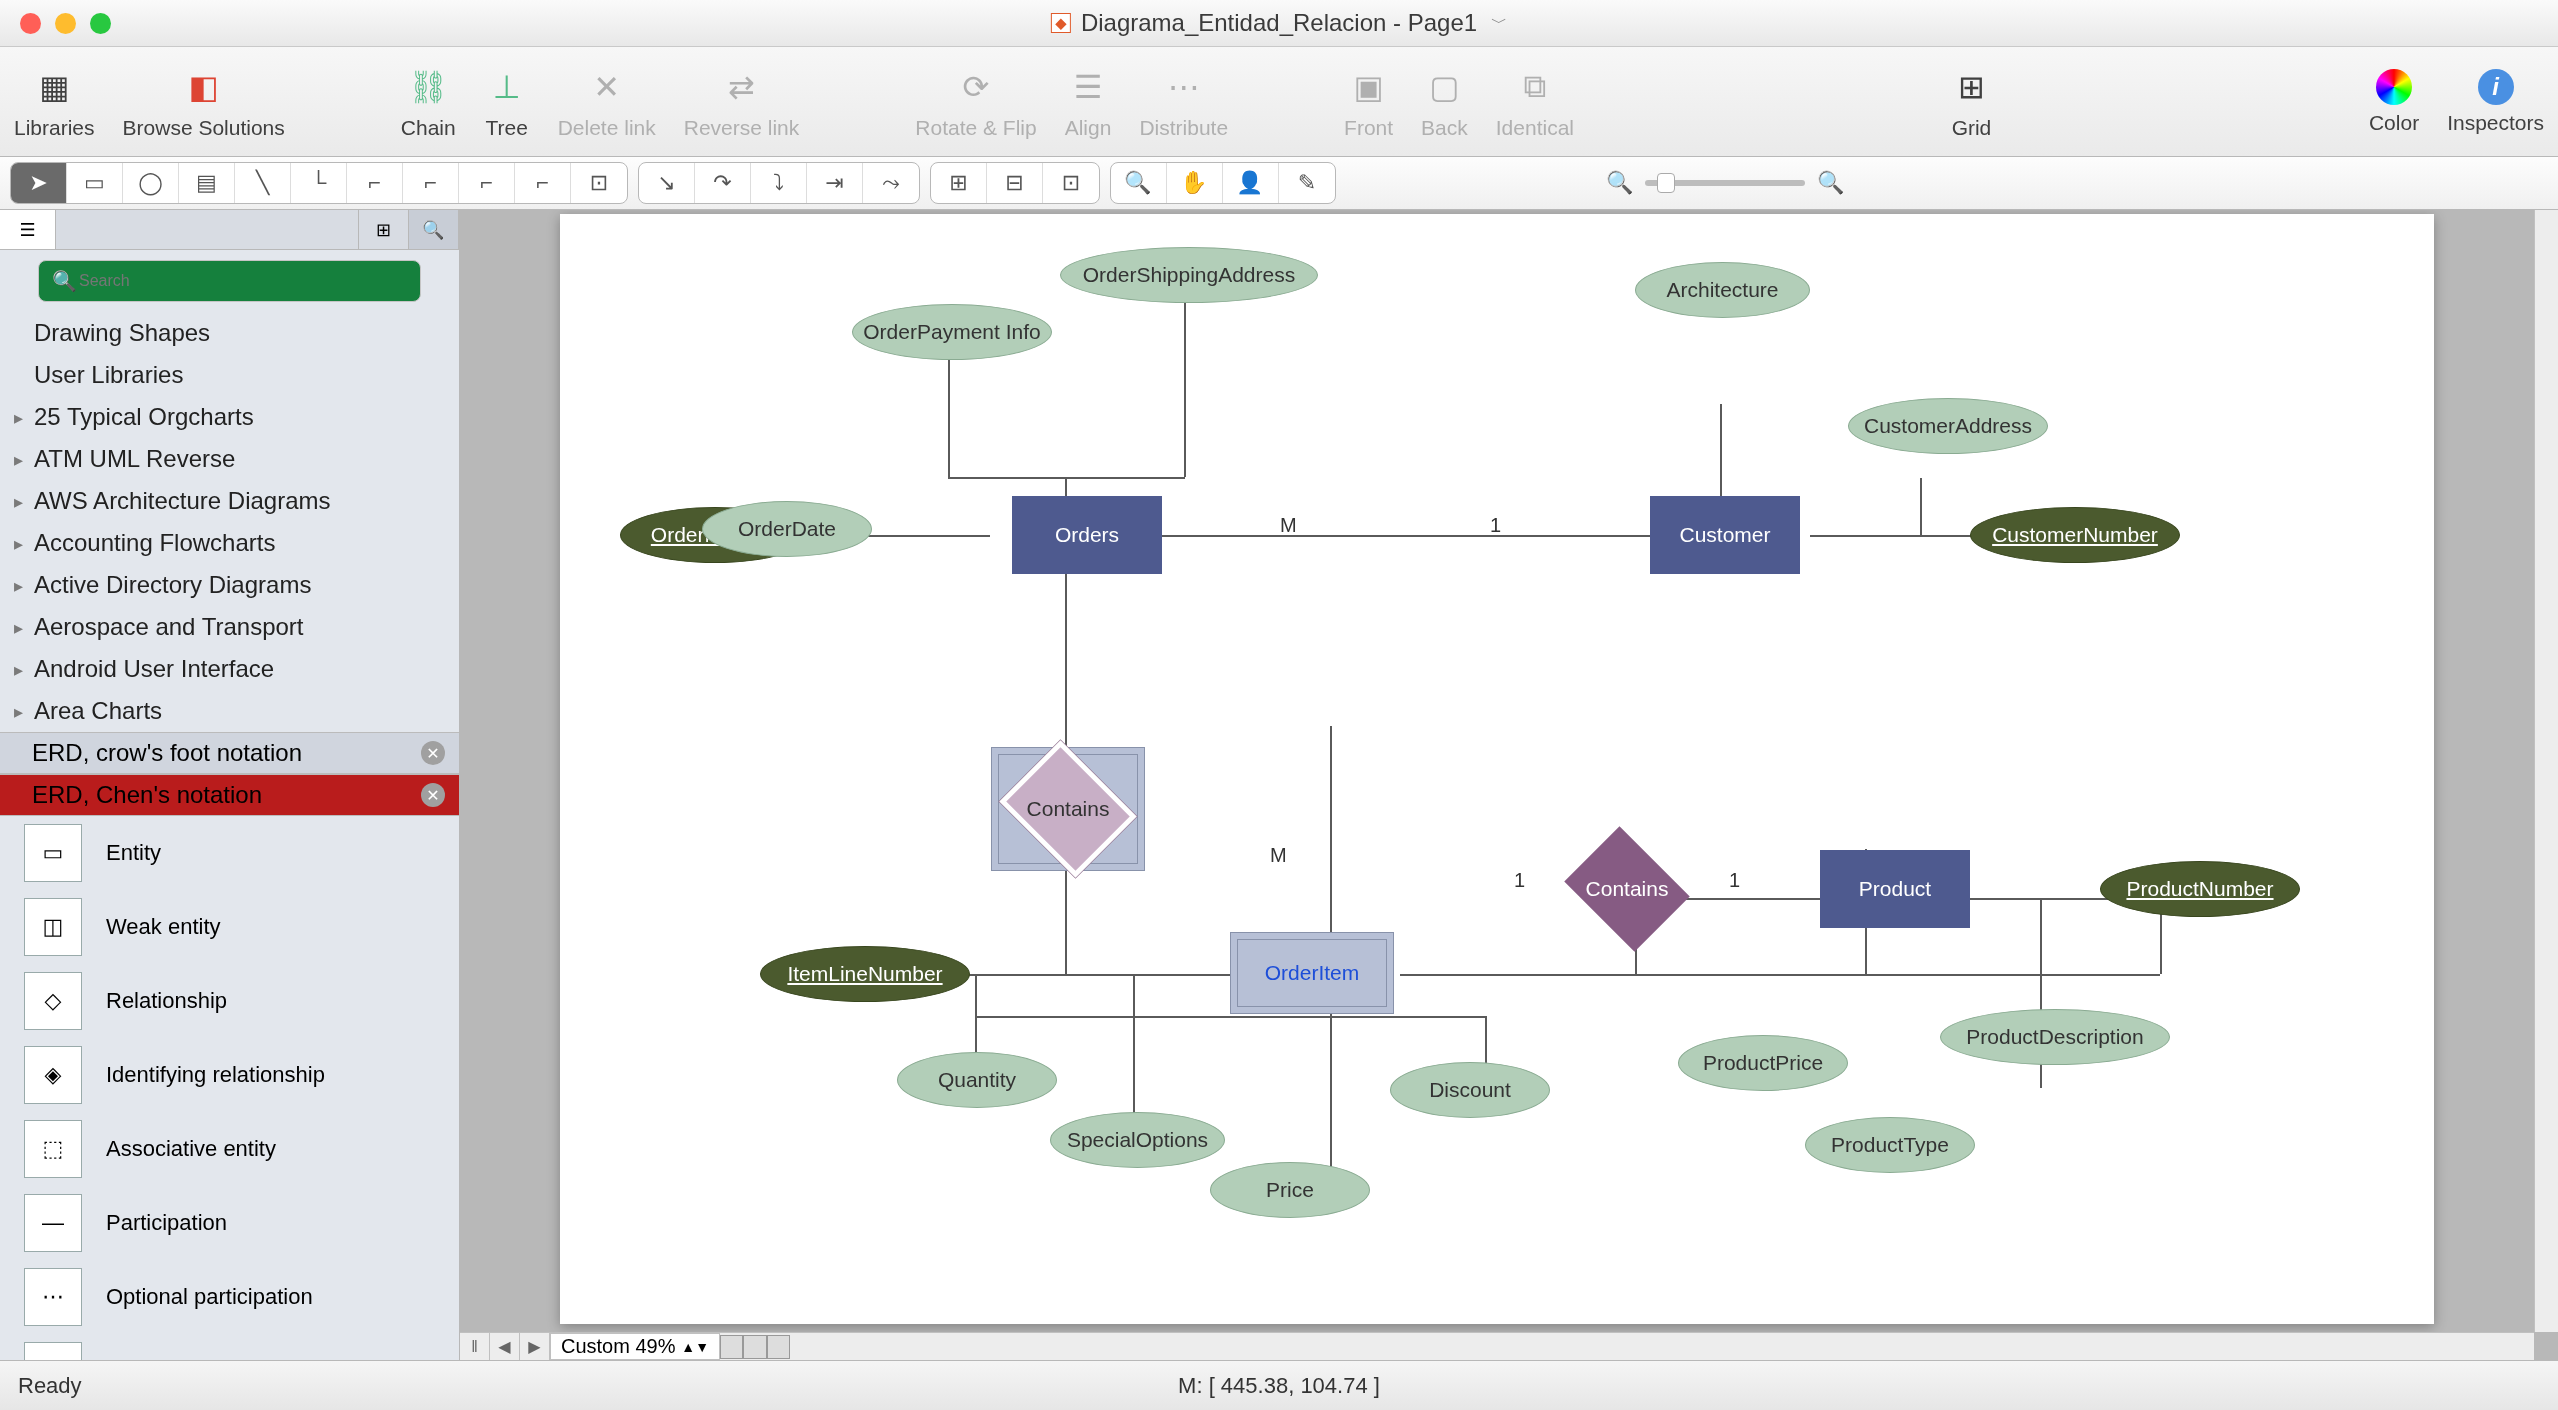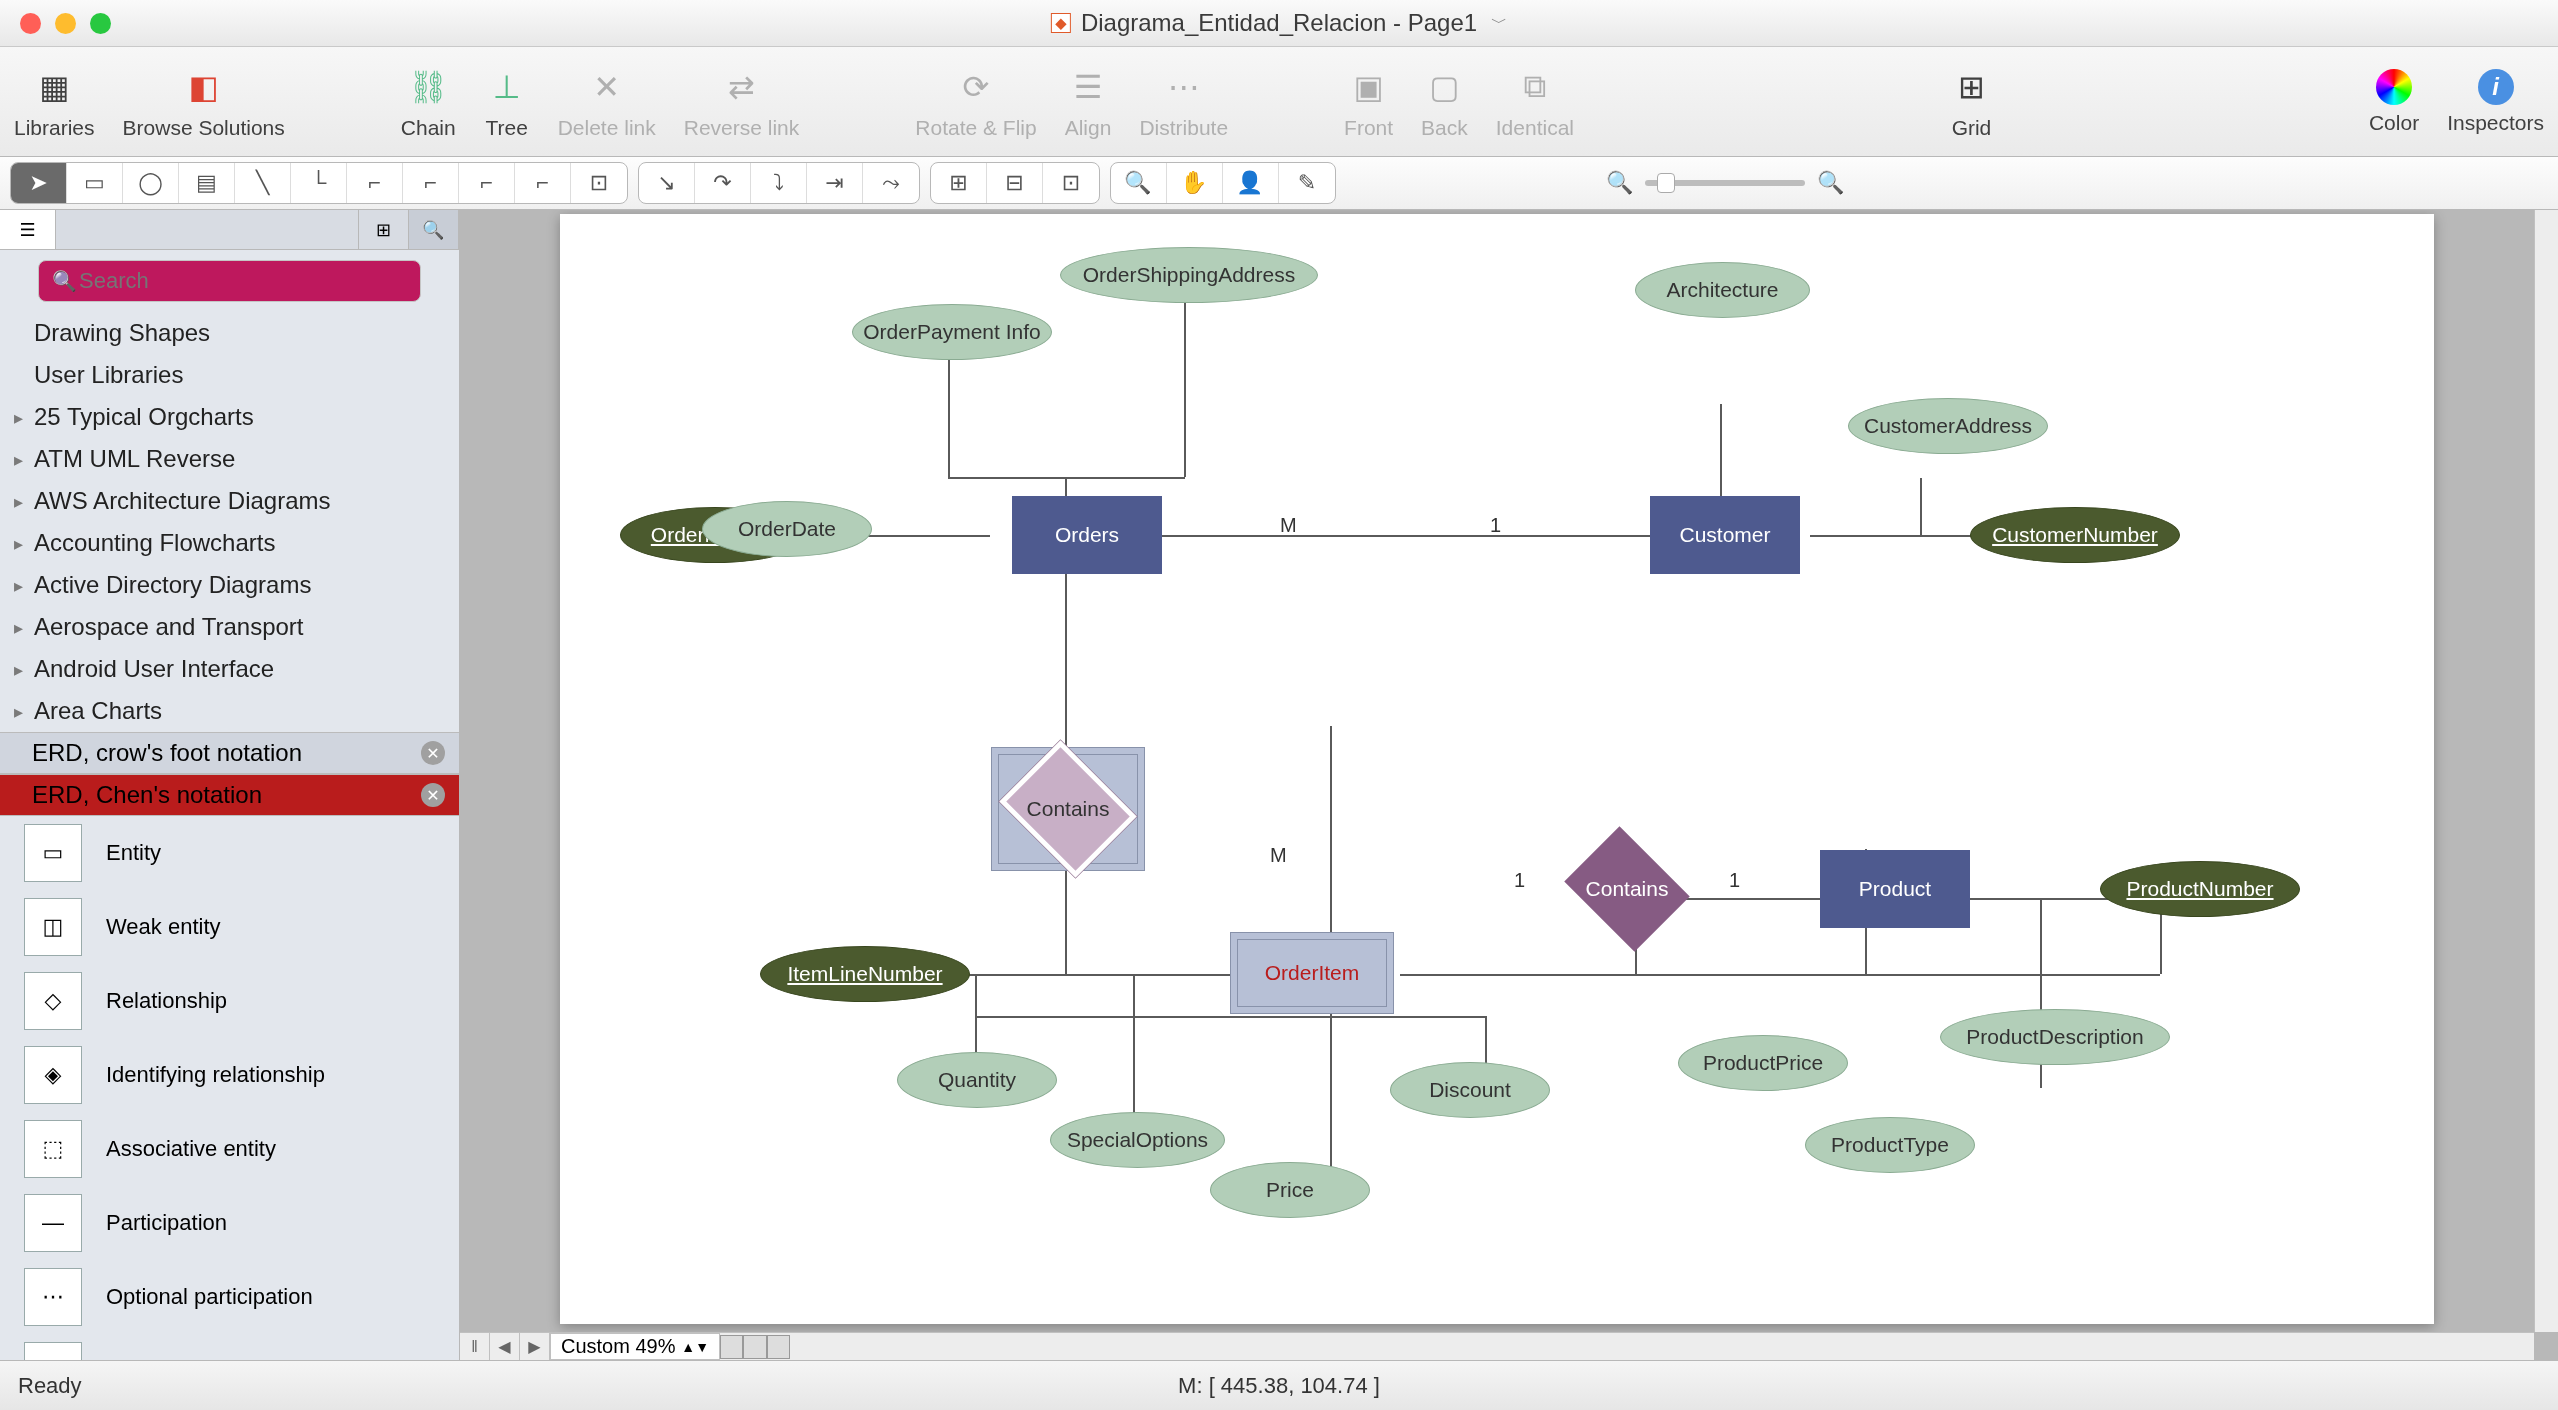--- a/index.html
+++ b/index.html
@@ -25,41 +25,41 @@
 .zslider{width:160px;height:6px;background:#bdbdbd;border-radius:3px;position:relative}
 .zthumb{position:absolute;left:12px;top:-7px;width:18px;height:20px;background:#fff;border:1px solid #aaa;border-radius:4px}
 .main{display:flex;height:calc(100% - 260px)}
 .sidebar{width:460px;background:#e3e7ed;border-right:1px solid #b8b8b8;display:flex;flex-direction:column}
 .sidetabs{height:40px;display:flex;border-bottom:1px solid #b8b8b8}
 .sidetab{flex:0 0 56px;display:flex;align-items:center;justify-content:center;border-right:1px solid #b8b8b8;background:#d8dce3;font-size:18px}
 .sidetab.active{background:#fff}
 .sidetab.fill{flex:1}
 .sideicons{flex:0 0 50px;display:flex}
 .searchw{padding:10px 38px}
-.search{width:100%;height:42px;border:1px solid #c5c5c5;border-radius:8px;padding:0 14px 0 40px;font-size:22px;background:#be185d}
+.search{width:100%;height:42px;border:1px solid #c5c5c5;border-radius:8px;padding:0 14px 0 40px;font-size:16px;background:#15803d}
 .searchw-rel{position:relative}
 .searchic{position:absolute;left:52px;top:19px;color:#888;font-size:20px}
 .liblist{flex:1;overflow:hidden}
 .libitem{padding:7px 20px 7px 34px;font-size:24px;color:#222;position:relative;cursor:pointer}
 .libitem.arr::before{content:"▸";position:absolute;left:14px;color:#7a7a7a;font-size:18px;top:11px}
 .libhead{background:#d0d5de;padding:6px 18px 6px 32px;font-size:24px;position:relative;border-top:1px solid #bbb;border-bottom:1px solid #bbb}
 .libhead.sel{background:#b91c1c}
 .libhead .x{position:absolute;right:14px;top:8px;width:24px;height:24px;border-radius:50%;background:#a0a0a0;color:#fff;font-size:16px;display:flex;align-items:center;justify-content:center}
 .shapes{}
 .shaperow{display:flex;align-items:center;gap:24px;padding:8px 24px;font-size:22px}
 .shapeic{width:58px;height:58px;border:1px solid #9aa;background:#fff;display:flex;align-items:center;justify-content:center}
 .canvas-wrap{flex:1;background:#b8b8b8;position:relative;overflow:hidden}
 .canvas{position:absolute;left:100px;top:4px;width:1874px;height:1110px;background:#fff;box-shadow:0 3px 12px rgba(0,0,0,.3)}
 .bottombar{height:50px;background:linear-gradient(#f5f5f5,#e6e6e6);border-top:1px solid #b8b8b8;display:flex;align-items:center;font-size:22px;color:#333}
 .status{padding:0 18px}
 .coord{position:absolute;left:50%;transform:translateX(-50%)}
 
 .node{position:absolute;display:flex;align-items:center;justify-content:center;font-size:21px;text-align:center}
 .entity{background:#4e5a8f;color:#fff;width:150px;height:78px}
-.weak{background:#b7c0d6;color:#b91c1c;width:150px;height:68px;border:1px solid #8892aa;box-shadow:0 0 0 6px #b7c0d6,0 0 0 7px #8892aa}
+.weak{background:#b7c0d6;color:#1d4ed8;width:150px;height:68px;border:1px solid #8892aa;box-shadow:0 0 0 6px #b7c0d6,0 0 0 7px #8892aa}
 .attr{background:#b2ceb8;border:1px solid #8aab92;border-radius:50%;width:190px;height:56px;color:#333}
 .attr.key{background:#4b5a2e;color:#fff;text-decoration:underline;border:1px solid #38461e}
 .rel{width:140px;height:110px;color:#fff}
 .rel .dia{position:absolute;inset:0;background:#865b83;transform:rotate(45deg) scale(.71)}
 .rel.weak .dia{background:#c8afc6;box-shadow:0 0 0 7px #fff,0 0 0 8px #9a7d98}
 .rel.weak{color:#333}
 .rel span{position:relative;z-index:1}
 .line{position:absolute;background:#5a5a5a}
 .lh{height:1.5px}.lv{width:1.5px}
 .card{position:absolute;font-size:20px;color:#333}

